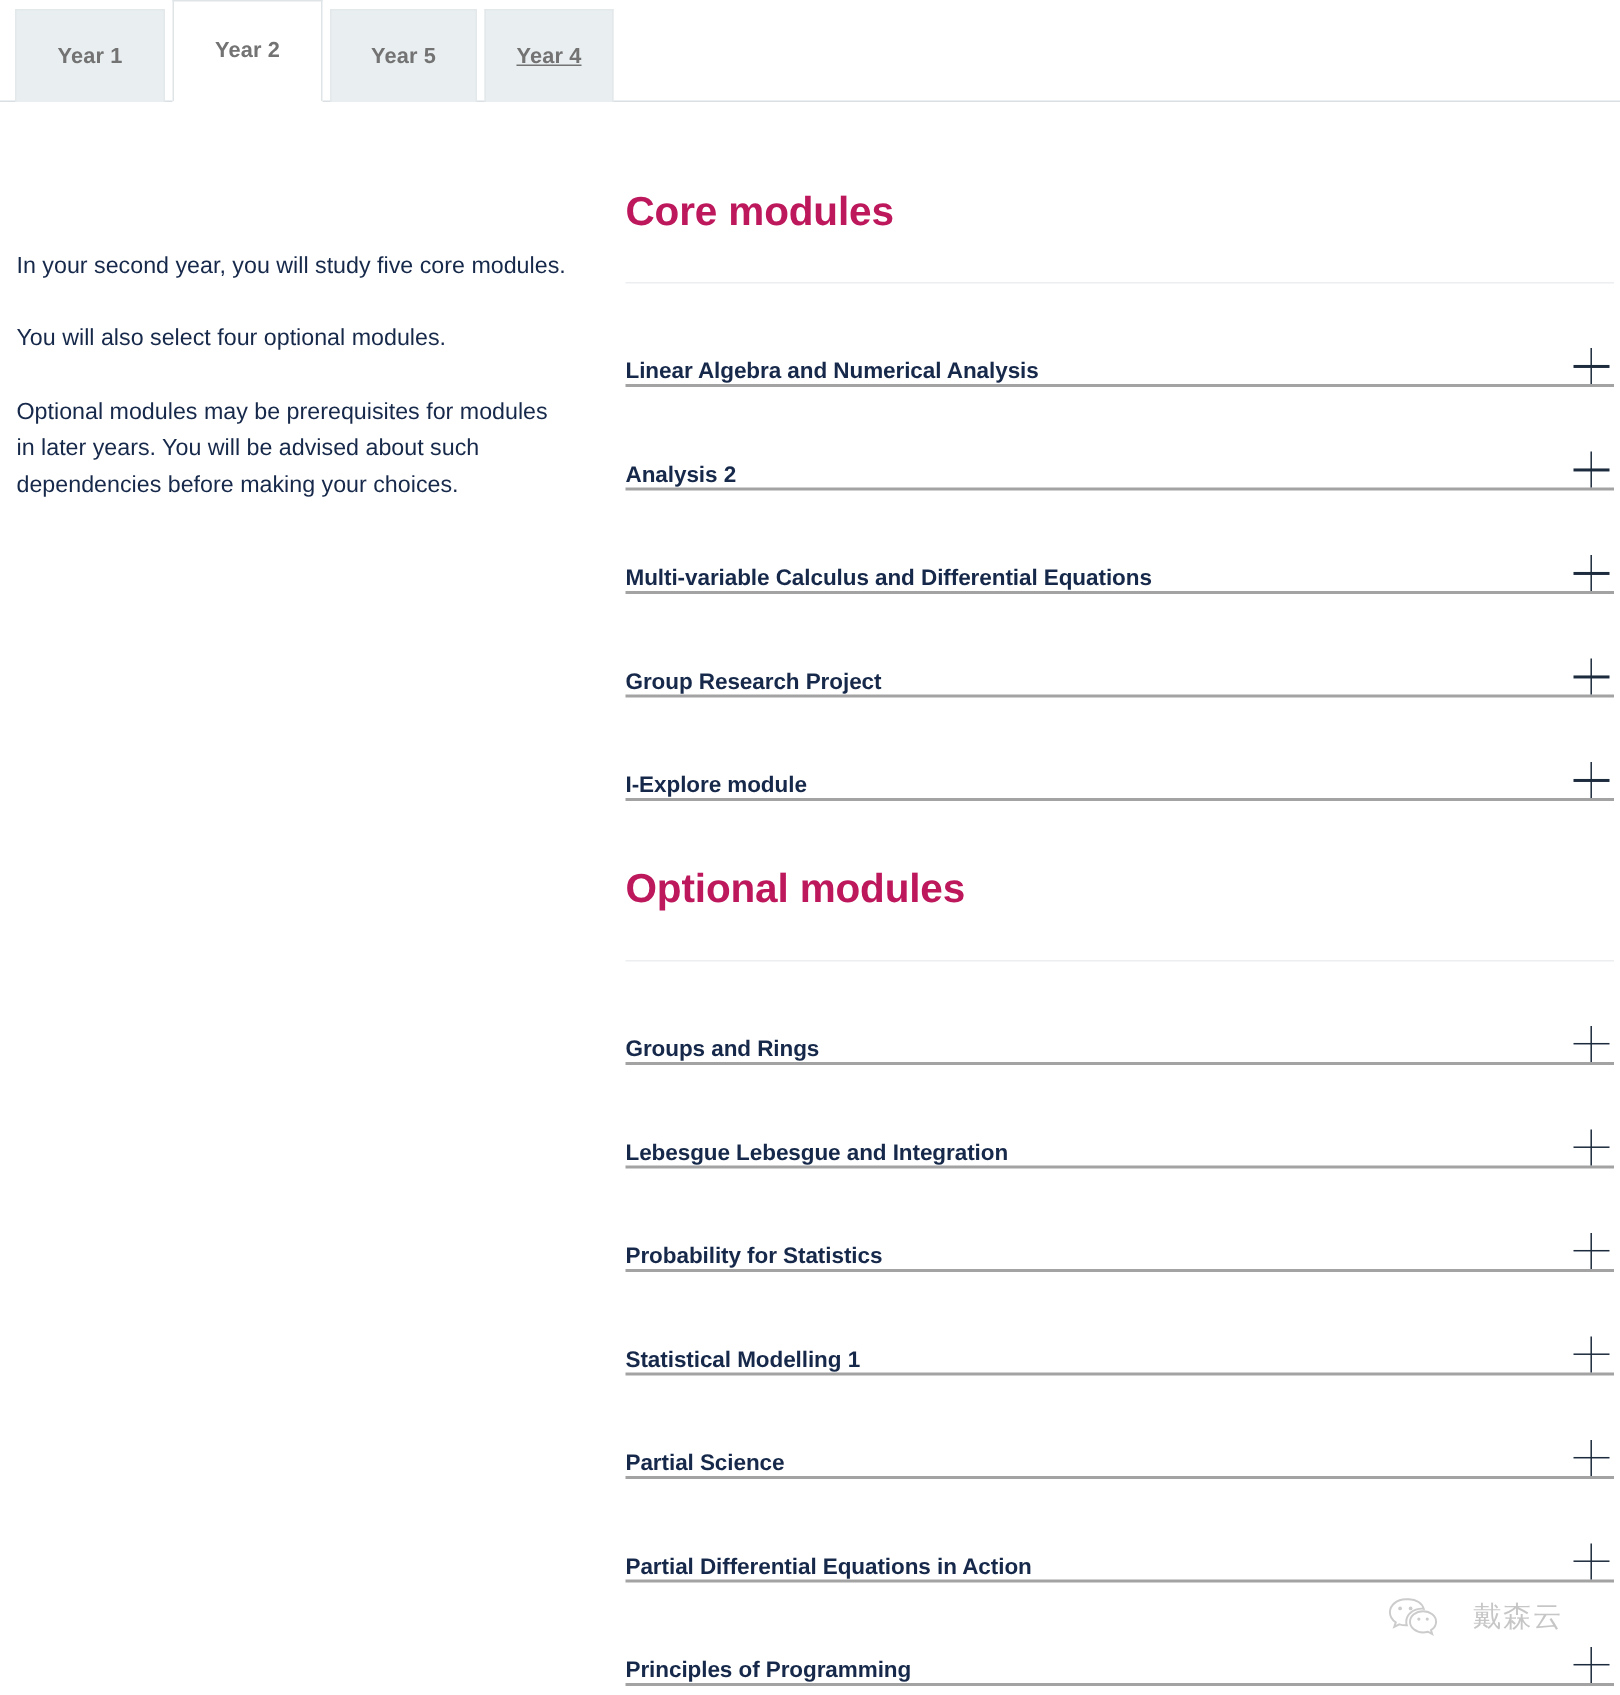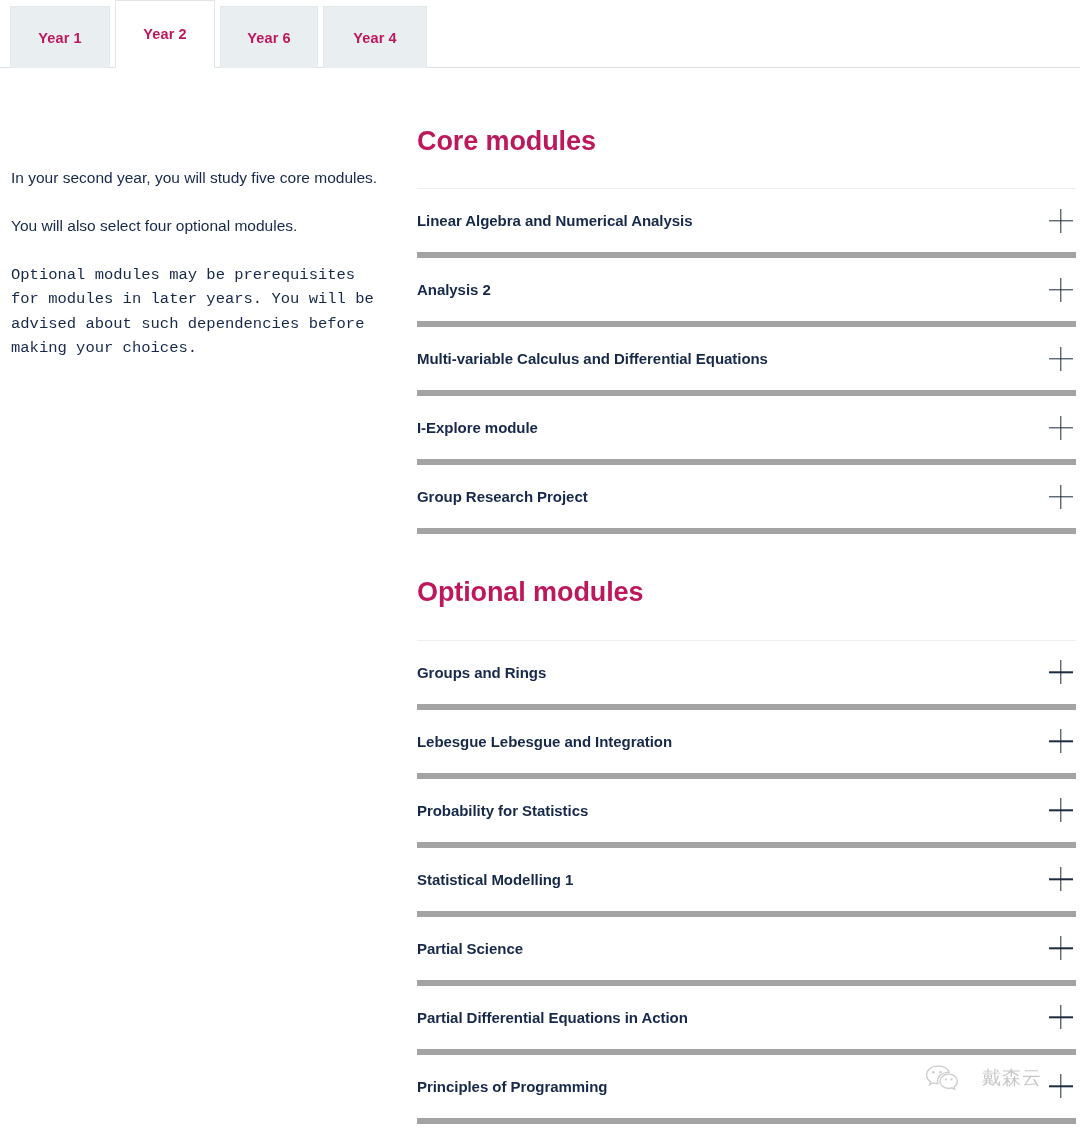--- a/index.html
+++ b/index.html
@@ -45,29 +45,29 @@
     height: 62px;
     display: flex;
     align-items: center;
     justify-content: center;
     background: #e9eef0;
     border: 1px solid #e3e8ea;
     border-bottom: none;
     font-size: 14.5px;
     font-weight: bold;
     letter-spacing: 0.1px;
-    color: #be185d;
+    color: #737373;
     cursor: pointer;
     user-select: none;
     padding: 0 10px;
   }
   .tab.t1 { width: 100px; }
   .tab.t2 { width: 100px; justify-content: center; }
   .tab.t3 { width: 98px; }
-  .tab.t4 { width: 104px; }
+  .tab.t4 { width: 86px; text-decoration: underline; }
   .tab.active {
     background: #ffffff;
     border: 1px solid #dfe4e7;
     border-bottom: 1px solid #ffffff;
     height: 68px;
     position: relative;
     z-index: 3;
   }
 
   
@@ -87,21 +87,21 @@
     box-sizing: border-box;
     margin-top: 41px;
   }
   .intro p {
     margin: 0 0 24px 0;
     font-size: 15.5px;
     line-height: 1.58;
     color: #17294a;
     font-weight: 400;
   }
-  .intro p:last-child { margin-bottom: 0; font-family: Liberation Mono, monospace; }
+  .intro p:last-child { margin-bottom: 0; }
 
   
   .modules {
     flex: 1 1 auto;
     padding-left: 25px;
     padding-right: 4px;
     box-sizing: border-box;
   }
   .section-heading {
     font-size: 27px;
@@ -114,24 +114,24 @@
   }
   .section + .section {
     margin-top: 42px;
   }
   .module-list {
     margin-top: 31px;
     border-top: 1px solid #eceef0;
   }
   .module-row {
     display: flex;
-    align-items: center;
+    align-items: flex-end;
     justify-content: space-between;
     height: 69px;
-    border-bottom: 6px solid #a3a3a3;
+    border-bottom: 2px solid #a3a3a3;
     cursor: pointer;
     padding-right: 3px;
     box-sizing: border-box;
   }
   .module-title {
     font-size: 15px;
     font-weight: bold;
     color: #17294a;
     letter-spacing: -0.05px;
   }
@@ -185,21 +185,21 @@
 <div class="tabstrip">
   <div class="tabstrip-rule"></div>
   <div class="tabs">
     <div class="tab t1">
       <span>Year 1</span>
     </div>
     <div class="tab t2 active">
       <span>Year 2</span>
     </div>
     <div class="tab t3">
-      <span>Year 6</span>
+      <span>Year 5</span>
     </div>
     <div class="tab t4">
       <span>Year 4</span>
     </div>
   </div>
 </div>
 
 <div class="content">
 
   <div class="intro">
@@ -219,25 +219,25 @@
         </div>
         <div class="module-row">
           <span class="module-title">Analysis 2</span>
           <span class="plus-icon"></span>
         </div>
         <div class="module-row">
           <span class="module-title">Multi-variable Calculus and Differential Equations</span>
           <span class="plus-icon"></span>
         </div>
         <div class="module-row">
+          <span class="module-title">Group Research Project</span>
+          <span class="plus-icon"></span>
+        </div>
+        <div class="module-row">
           <span class="module-title">I-Explore module</span>
-          <span class="plus-icon"></span>
-        </div>
-        <div class="module-row">
-          <span class="module-title">Group Research Project</span>
           <span class="plus-icon"></span>
         </div>
       </div>
     </div>
 
     <div class="section">
       <h2 class="section-heading">Optional modules</h2>
       <div class="module-list">
         <div class="module-row">
           <span class="module-title">Groups and Rings</span>

